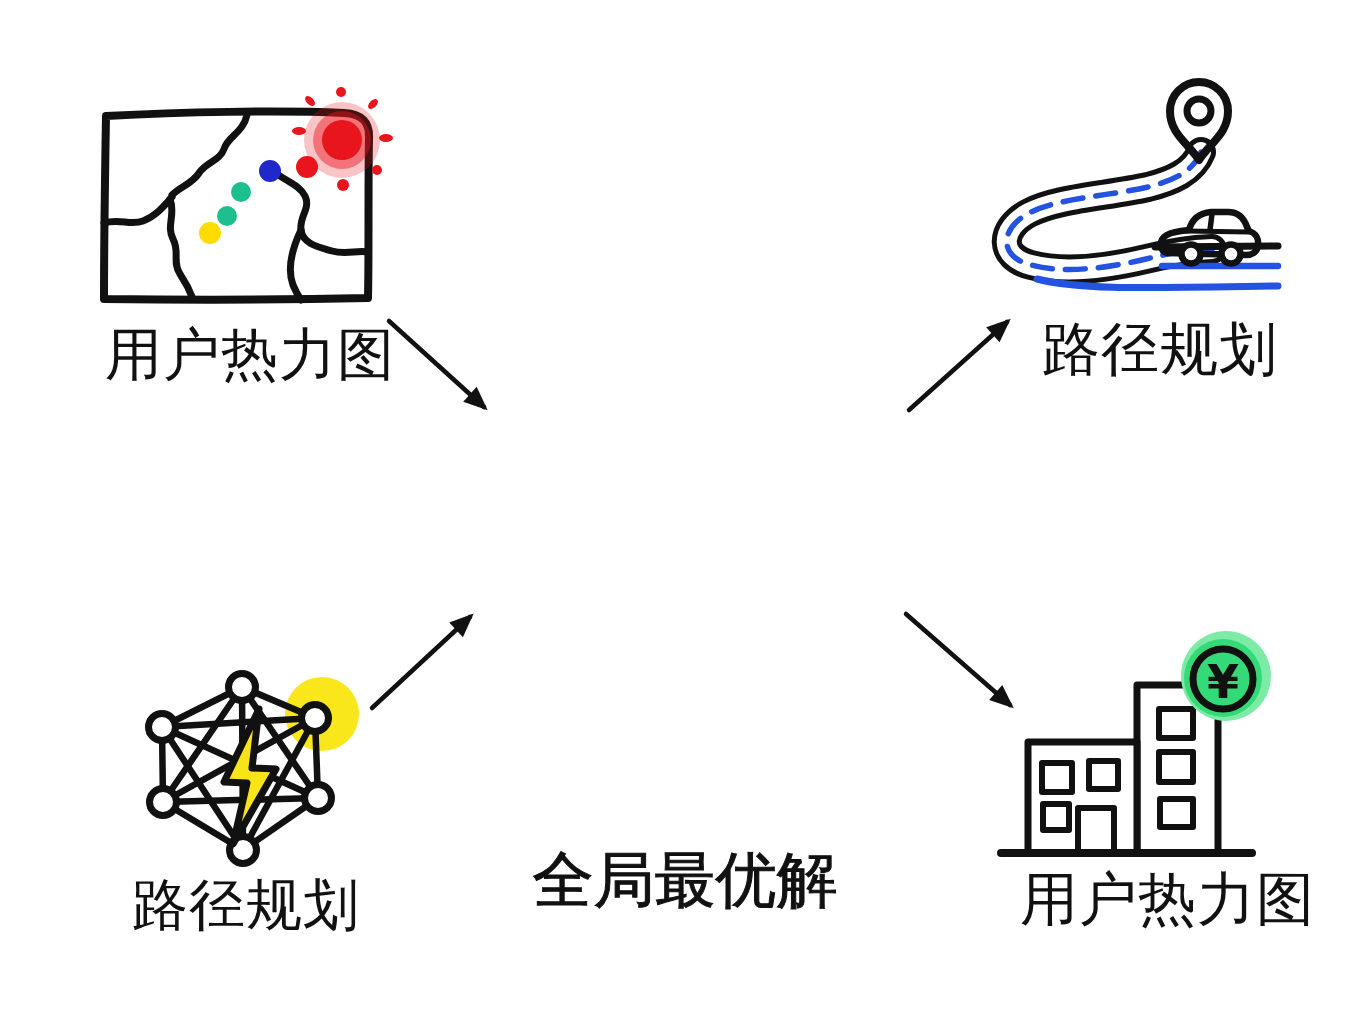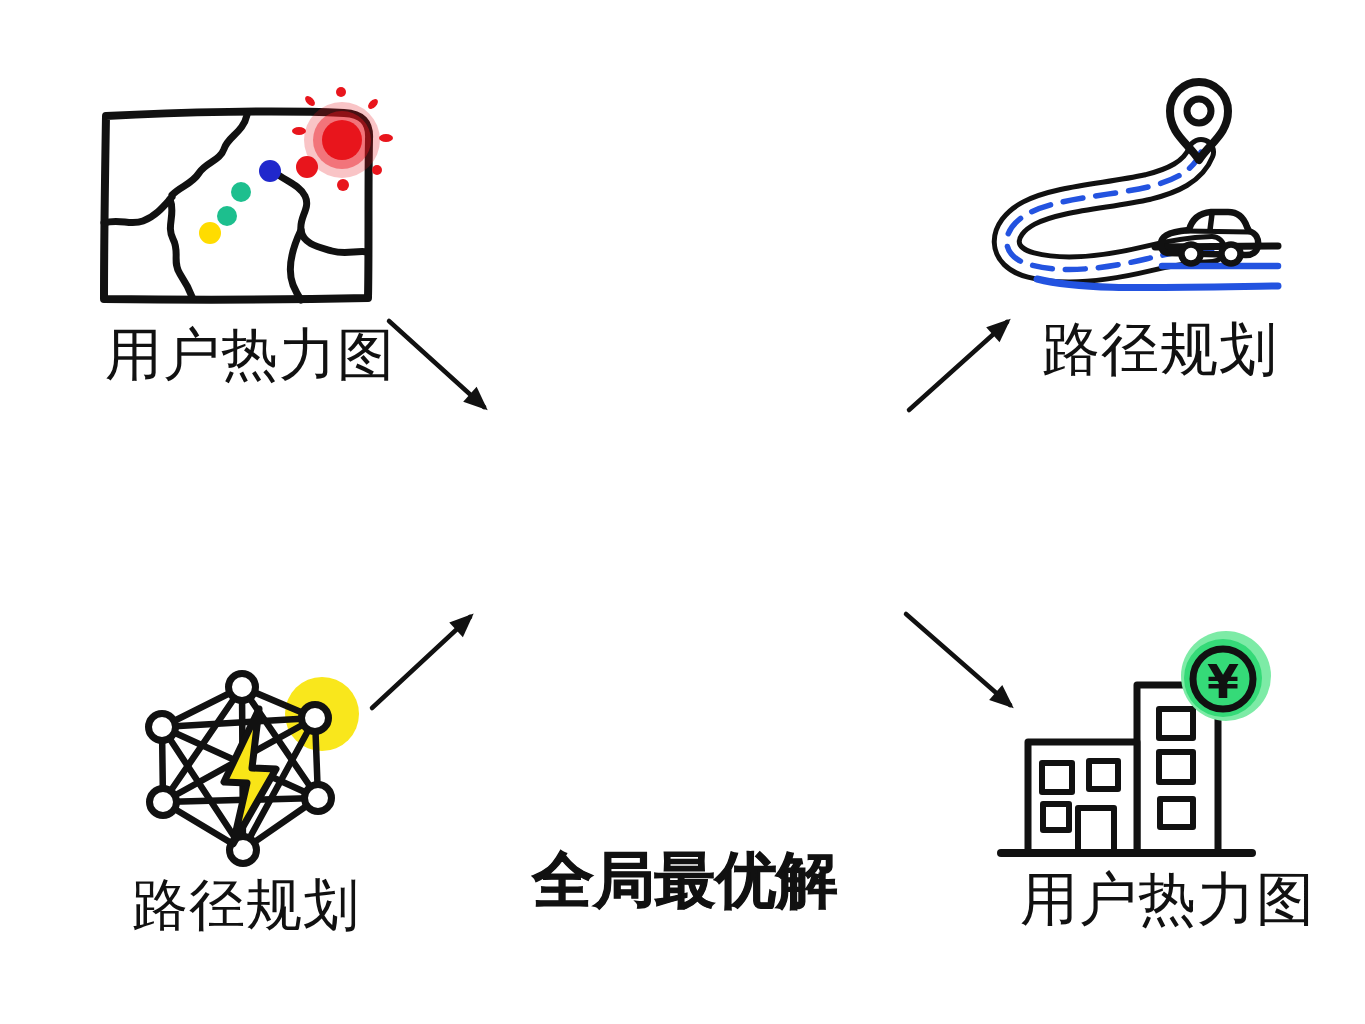--- a/index.html
+++ b/index.html
@@ -12,21 +12,21 @@
     position:absolute;text-align:right;font-weight:400;color:#111;
     letter-spacing:1px;line-height:1.1;white-space:nowrap;
   }
   .title{
     position:absolute;left:333px;top:424px;width:715px;text-align:center;
     font-size:122px;font-weight:900;color:#111;letter-spacing:0px;
     -webkit-text-stroke:3px #111;line-height:1.15;white-space:nowrap;
   }
   .subtitle{
     position:absolute;left:505px;top:840px;width:360px;text-align:center;
-    font-size:61px;font-weight:700;color:#111;-webkit-text-stroke:1px #111;white-space:nowrap;
+    font-size:61px;font-weight:400;color:#111;-webkit-text-stroke:1px #111;white-space:nowrap;
   }
   .lbl-heatmap{left:85px;top:323px;width:310px;font-size:57px;}
   .lbl-route{left:1022px;top:318px;width:256px;font-size:58px;}
   .lbl-power{left:115px;top:874px;width:245px;font-size:56px;}
   .lbl-cost{left:1020px;top:868px;width:255px;font-size:58px;}
   .ink{stroke:#111111;fill:none;stroke-linecap:round;stroke-linejoin:round;}
 </style>
 </head>
 <body>
 

